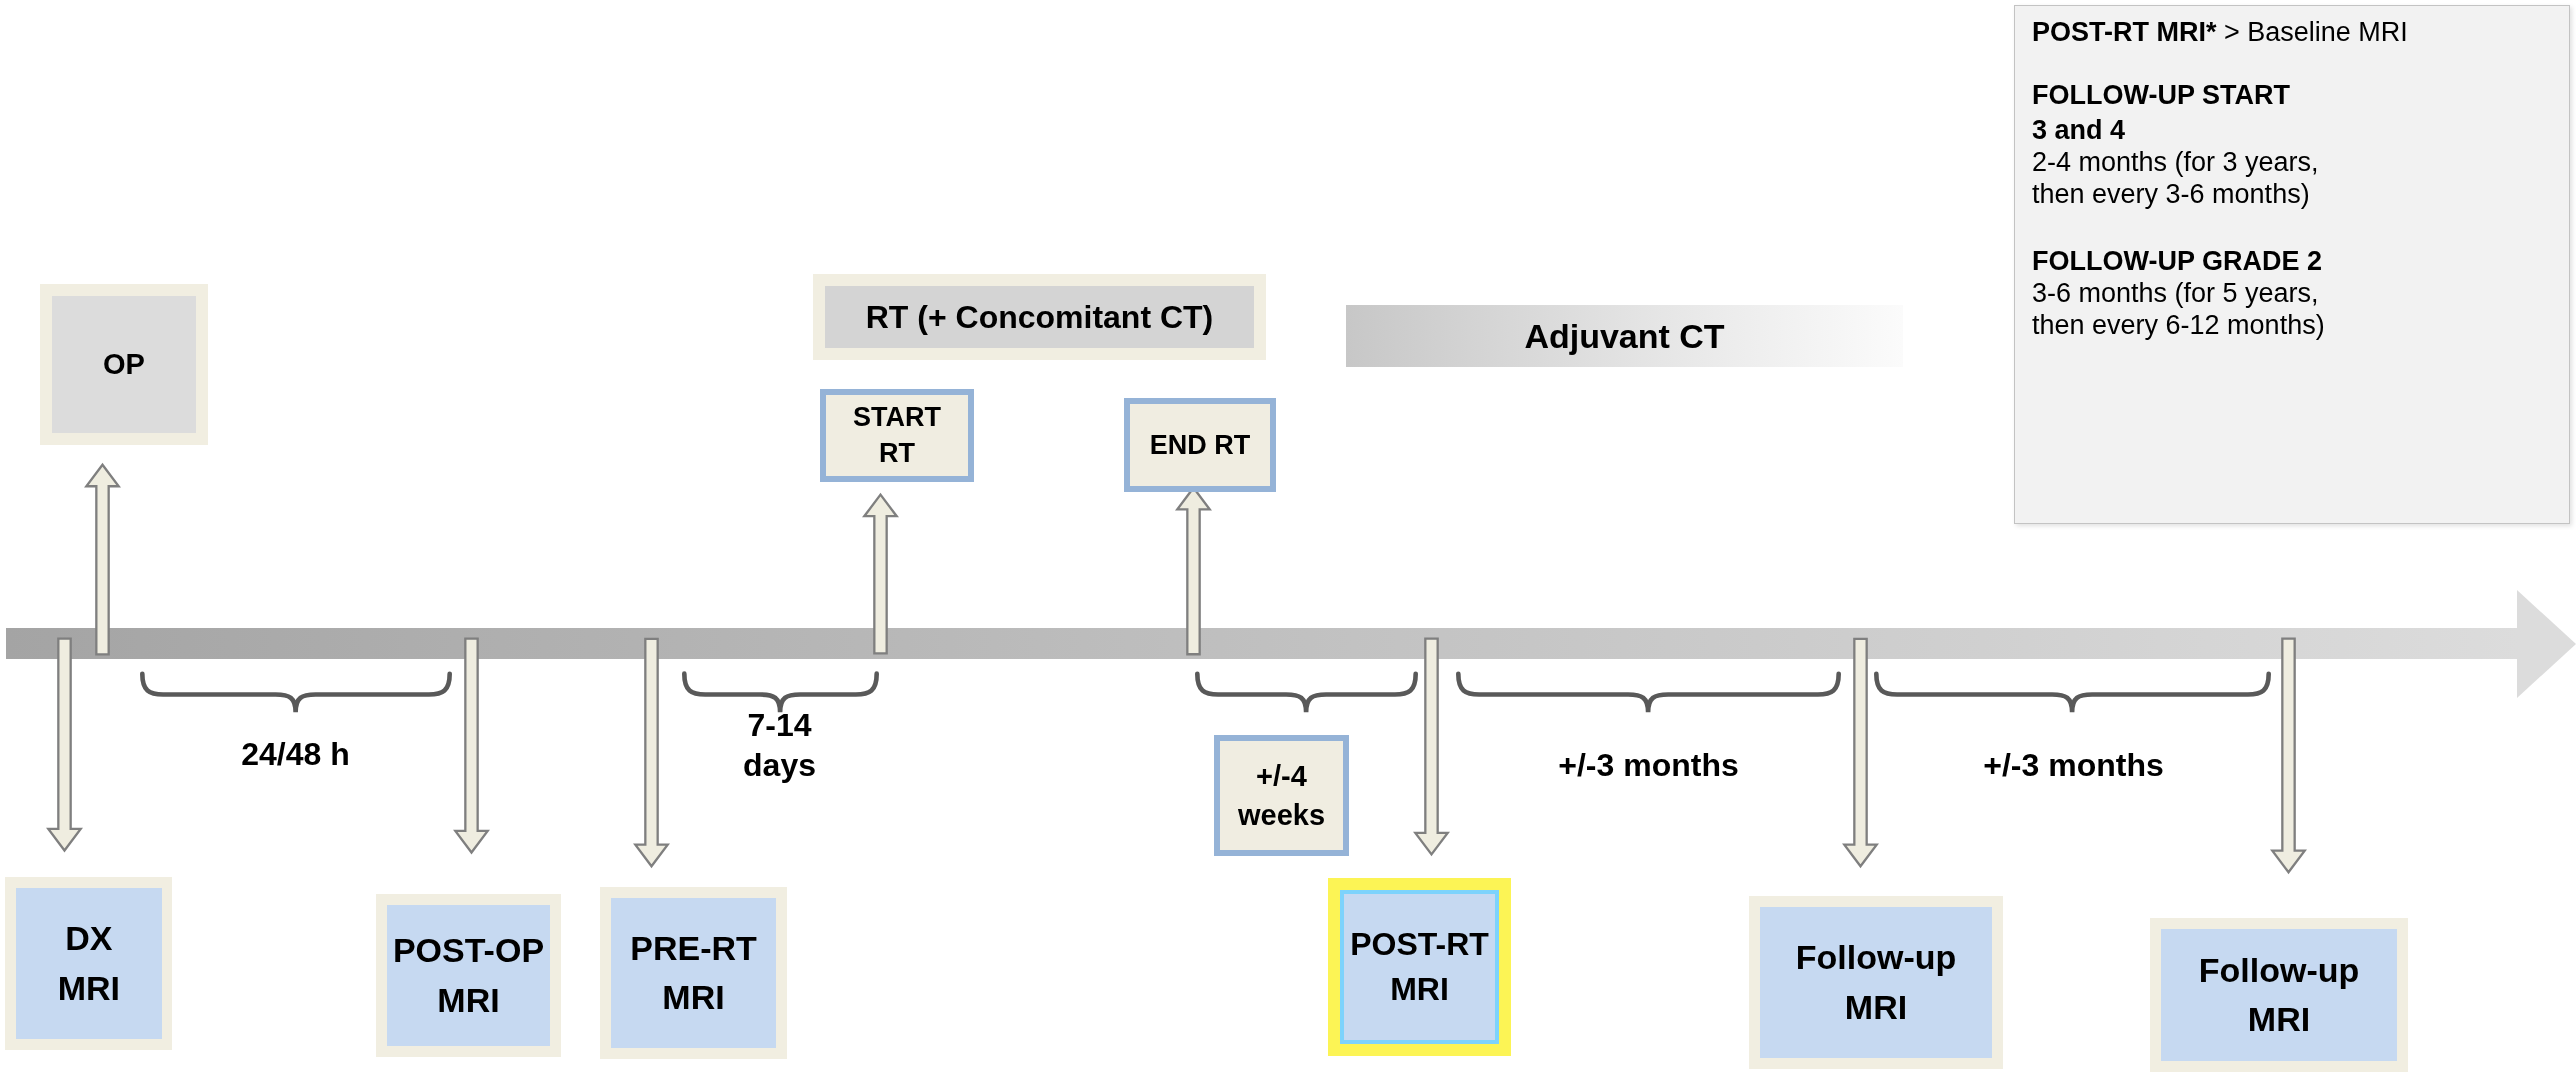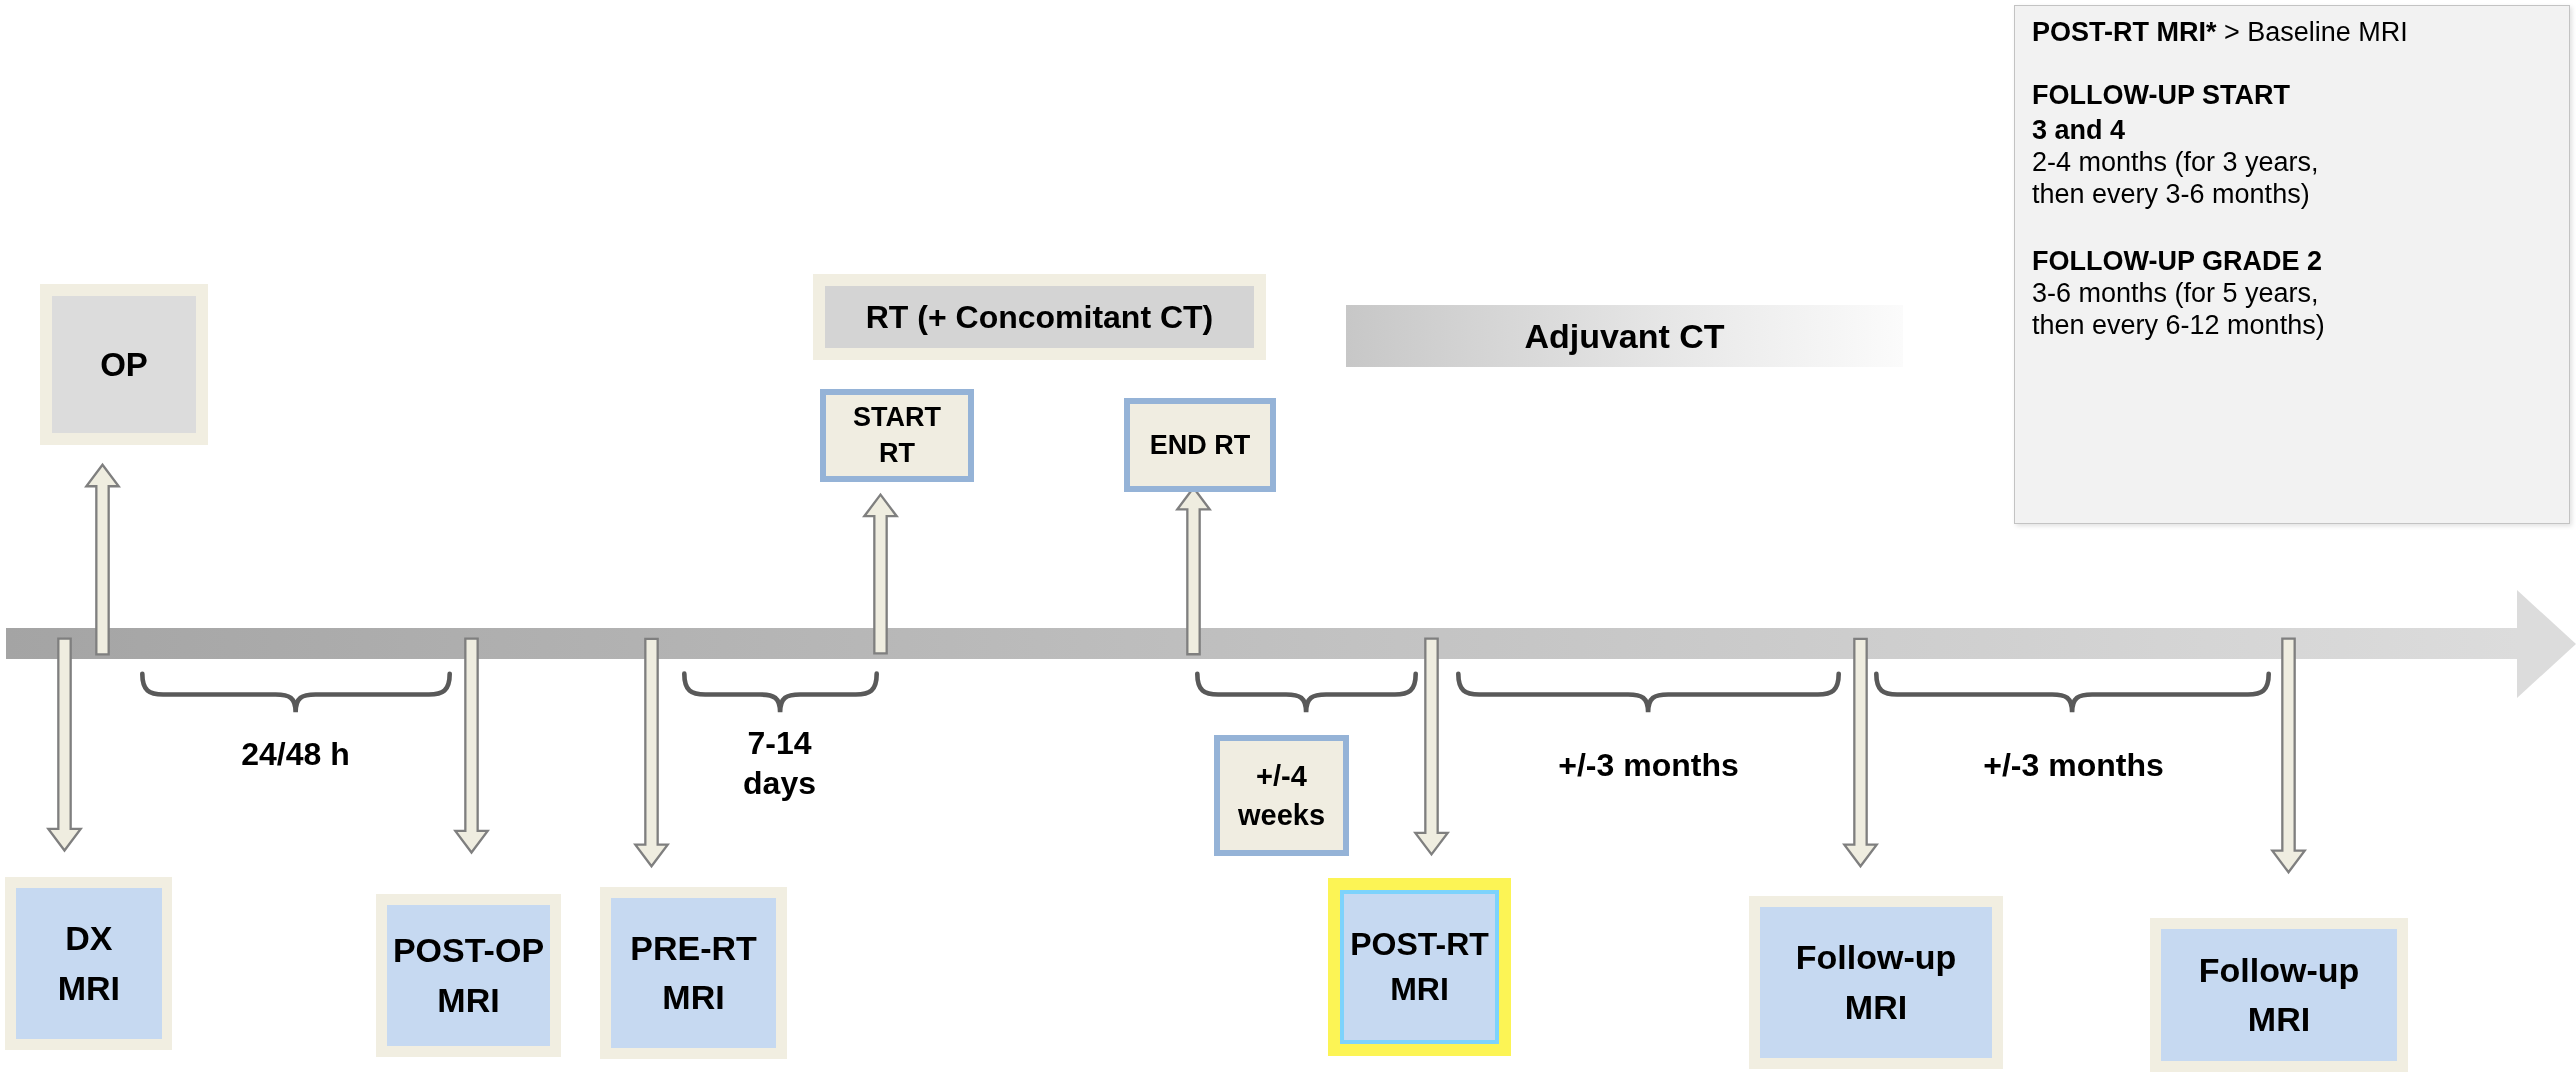--- a/index.html
+++ b/index.html
@@ -20,21 +20,21 @@
               display:flex;flex-direction:column;align-items:center;justify-content:center;
               font-weight:bold;font-size:34px;line-height:1.45;text-align:center;}
   .gray-inner{position:absolute;inset:11.6px;background:var(--box-gray-fill);
               display:flex;align-items:center;justify-content:center;
               font-weight:bold;text-align:center;}
   .blue-frame{background:var(--milestone-bg);border:6.2px solid var(--blue-border);z-index:3;
               display:flex;flex-direction:column;align-items:center;justify-content:center;
               font-weight:bold;text-align:center;}
 
   #op-box{left:40px;top:284px;width:168px;height:161px;}
-  #op-box .gray-inner{font-size:33px;}
+  #op-box .gray-inner{font-size:29px;}
 
   #rt-bar{left:813px;top:274px;width:453px;height:86px;}
   #rt-bar .gray-inner{font-size:32px;background:var(--rt-bar-fill);}
 
   #adj-bar{left:1346px;top:305px;width:557px;height:62px;z-index:2;
            background:linear-gradient(to right,var(--adjuvant-dark) 0%,#ededed 70%,#fbfbfb 100%);
            display:flex;align-items:center;justify-content:center;
            font-weight:bold;font-size:34px;}
 
   #start-rt{left:820px;top:389px;width:142px;height:81px;font-size:27px;line-height:1.3;}
@@ -136,21 +136,21 @@
     <path d="M 3,6 C 3,28 12,33 30,33 L 118,33 C 136,33 144,37 144,56 C 144,37 152,33 170,33 L 259,33 C 277,33 286,28 286,6"></path>
   </svg>
   <svg class="abs brace" style="left:1456px;top:669px;" width="385" height="48" viewBox="0 0 499 62">
     <path d="M 3,6 C 3,28 12,33 30,33 L 223,33 C 241,33 249,37 249,56 C 249,37 257,33 275,33 L 469,33 C 487,33 496,28 496,6"></path>
   </svg>
   <svg class="abs brace" style="left:1874px;top:669px;" width="397" height="48" viewBox="0 0 515 62">
     <path d="M 3,6 C 3,28 12,33 30,33 L 231,33 C 249,33 257,37 257,56 C 257,37 265,33 283,33 L 485,33 C 503,33 512,28 512,6"></path>
   </svg>
 
   <div class="abs interval-label" style="left:180px;top:734px;">24/48 h</div>
-  <div class="abs interval-label" style="left:664px;top:723px;">
+  <div class="abs interval-label" style="left:664px;top:705px;">
     <div>7-14</div>
     <div>days</div>
   </div>
   <div class="abs blue-frame" id="pm4w">
     <span>+/-4</span>
     <span>weeks</span>
   </div>
   <div class="abs interval-label" style="left:1533px;top:745px;">+/-3 months</div>
   <div class="abs interval-label" style="left:1958px;top:745px;">+/-3 months</div>
 

